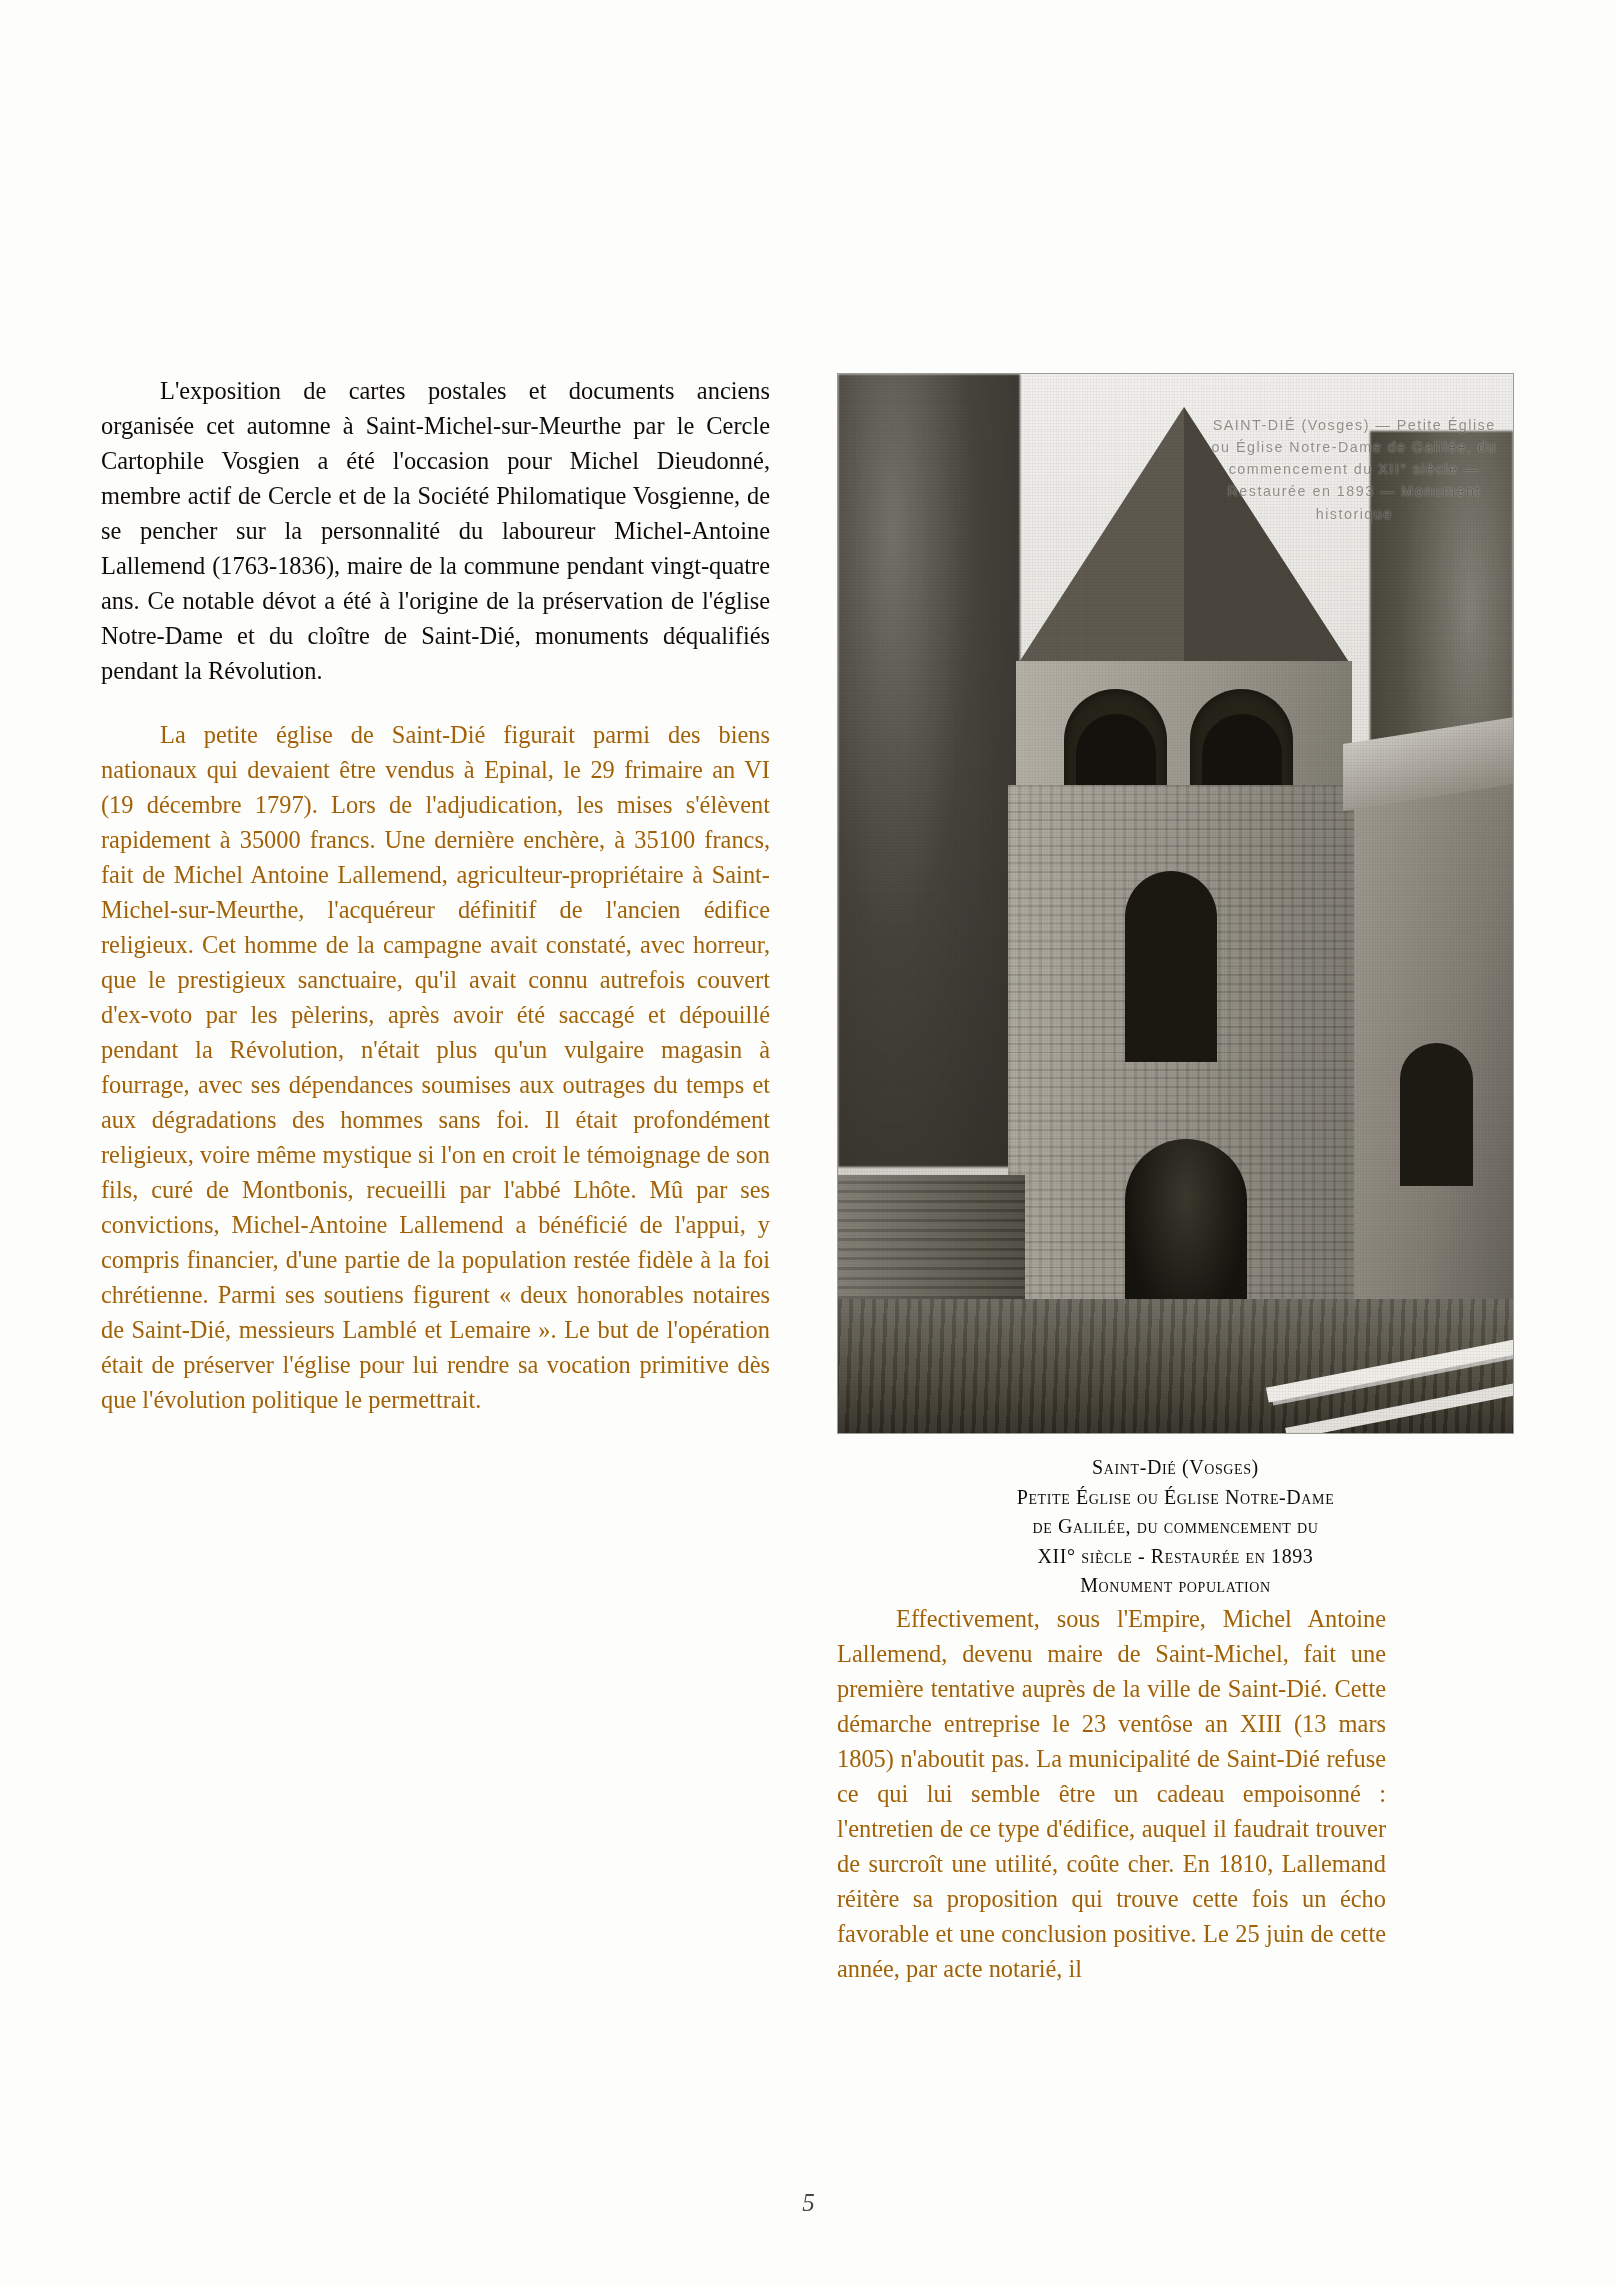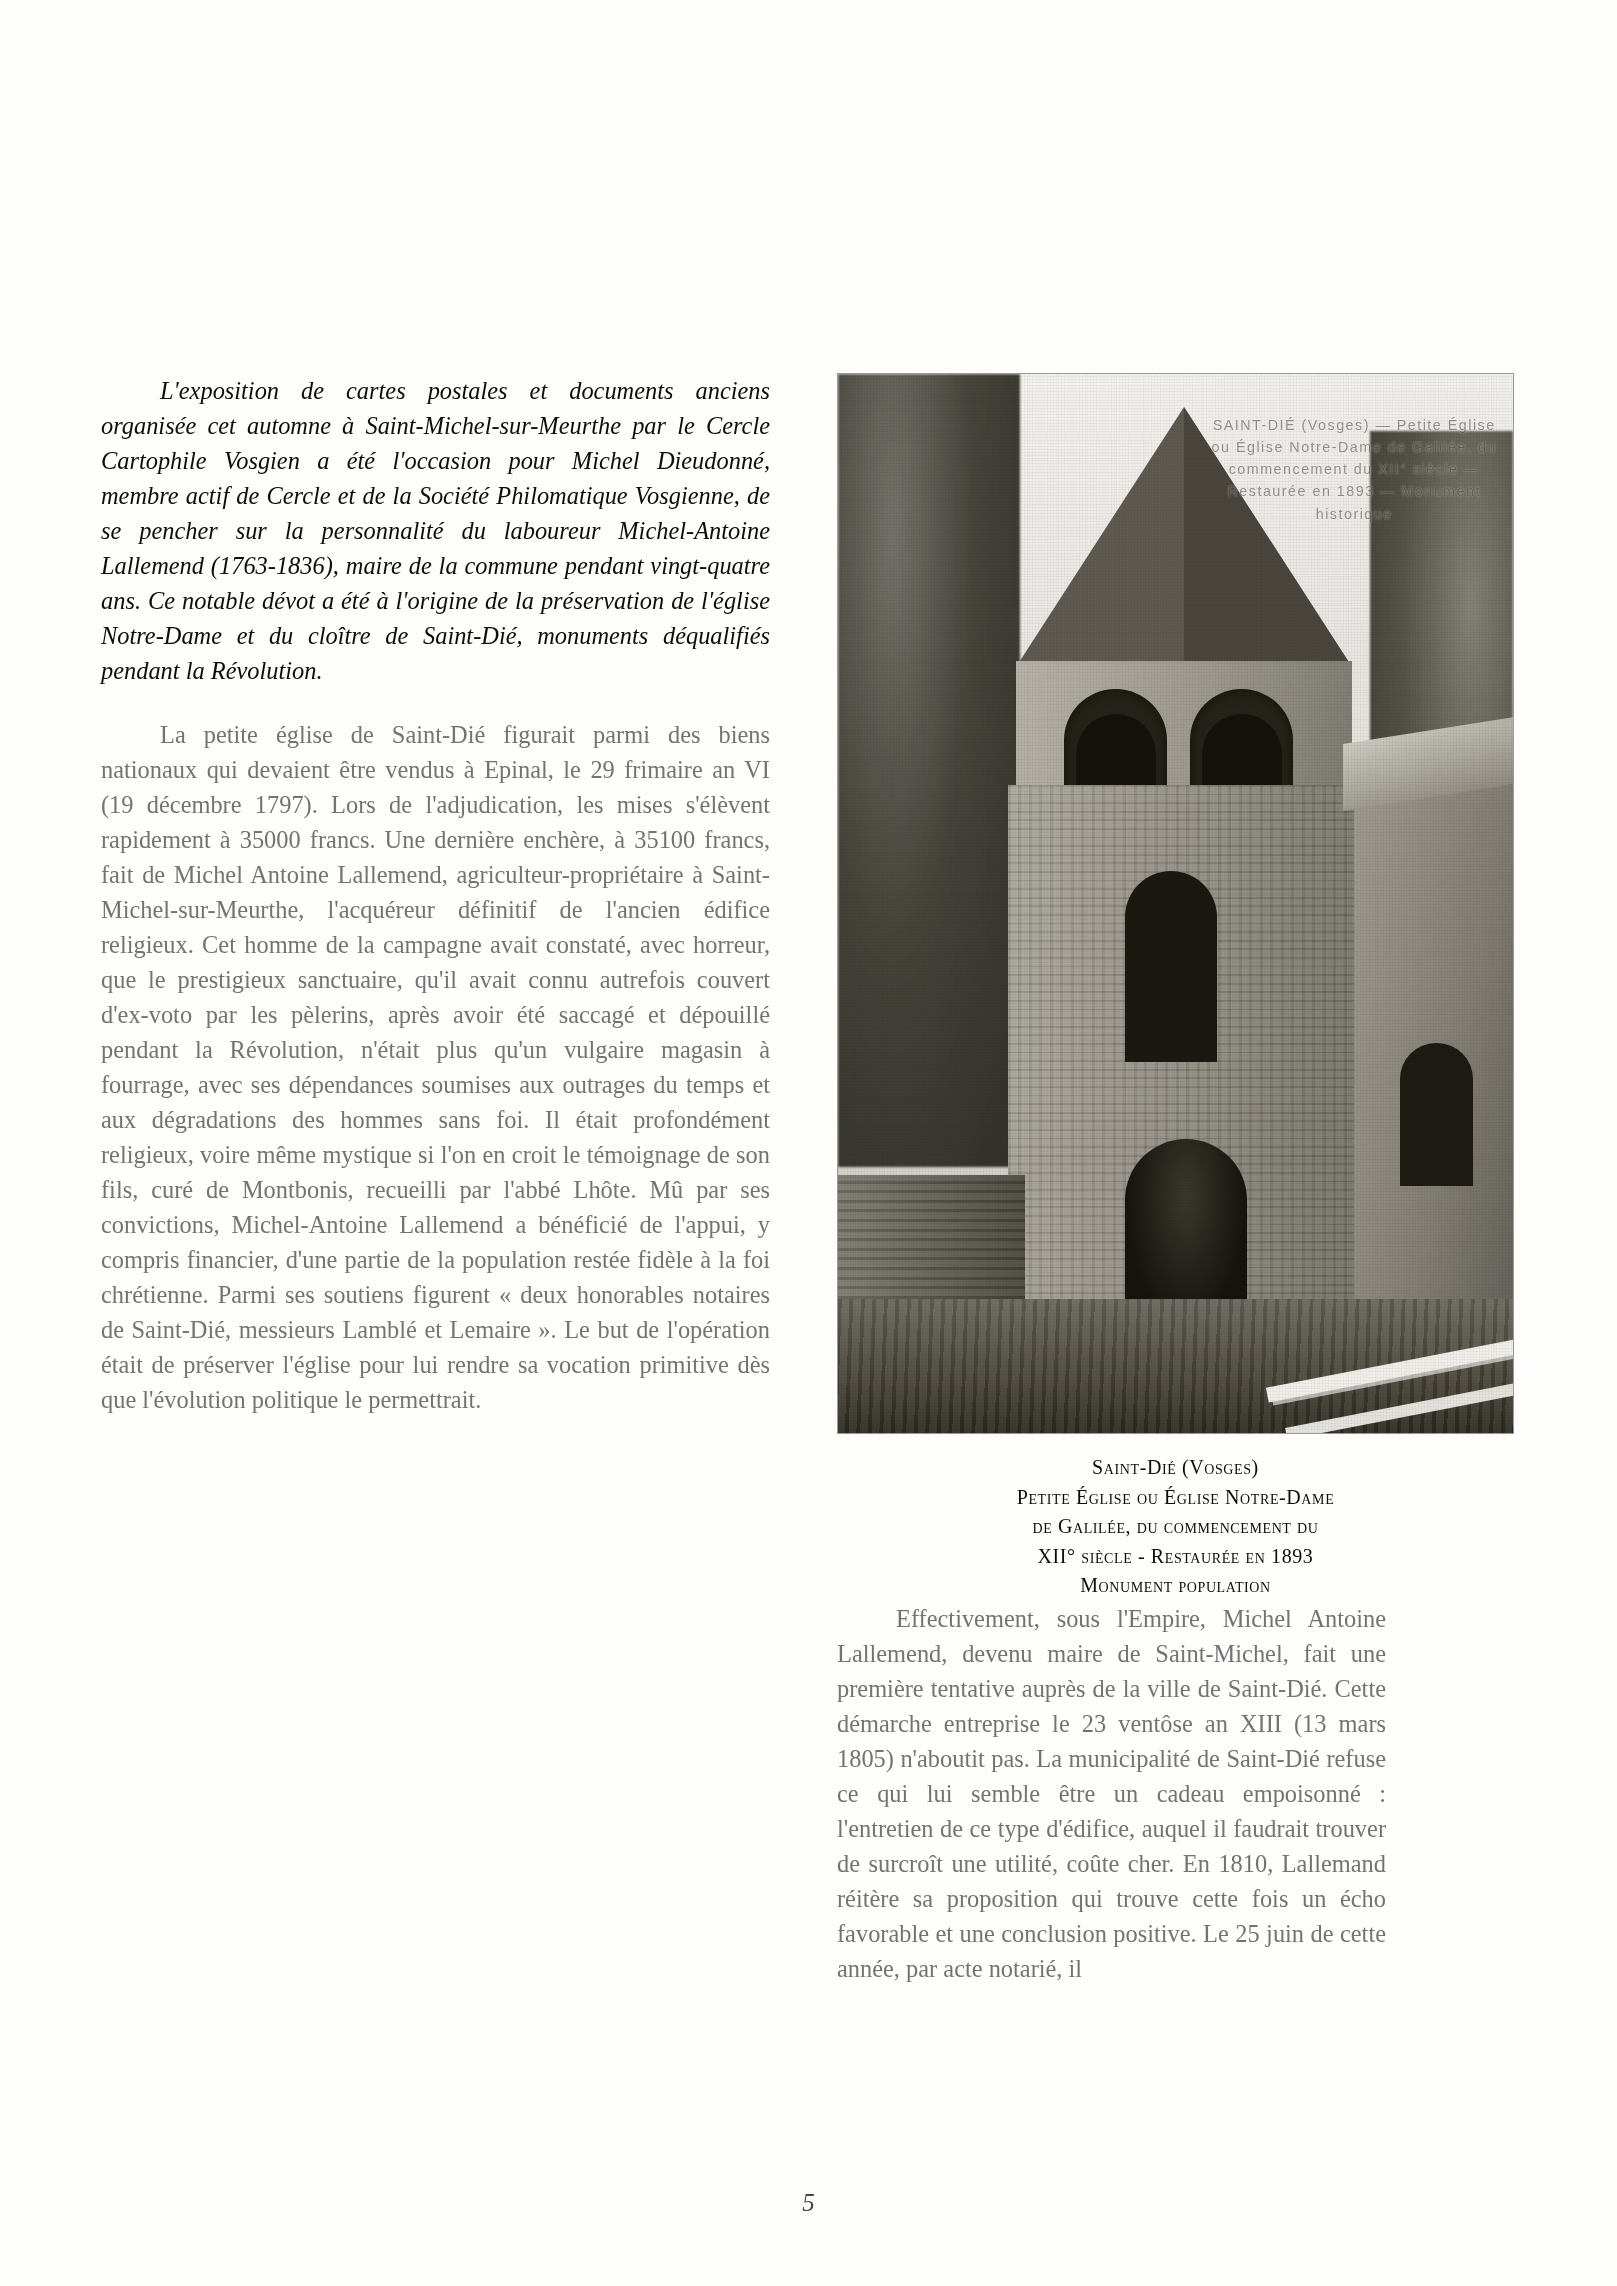--- a/index.html
+++ b/index.html
@@ -68,27 +68,26 @@
     top: 0;
     width: 549px;
   }
 
   p.body {
     margin: 0 0 0 0;
     font-size: 24.4px;
     line-height: 1.435;
     text-align: justify;
     text-indent: 59px;
-    color: #737373;
+    color: #a16207;
     hyphens: auto;
     -webkit-hyphens: auto;
   }
 
   p.lead {
-    font-style: italic;
     font-size: 24.4px;
     line-height: 1.435;
     text-align: justify;
     text-indent: 59px;
     margin: 0 0 29px 0;
     color: #100c0a;
   }
 
   
   .figure {

